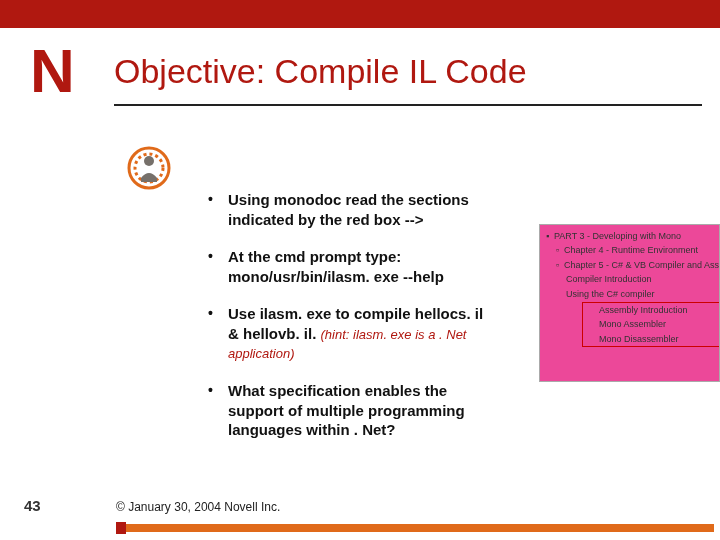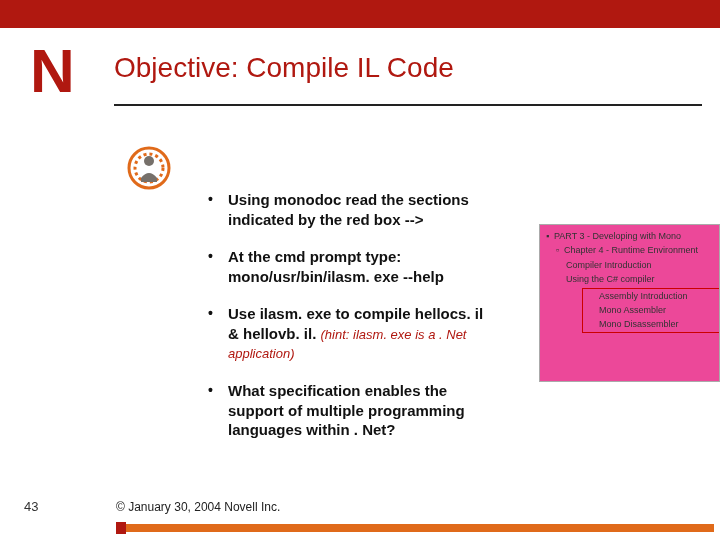--- a/index.html
+++ b/index.html
@@ -1,35 +1,35 @@
 <!DOCTYPE html>
 <html><head>
 <meta charset="utf-8">
 <style>
   * { margin: 0; padding: 0; box-sizing: border-box; }
   html, body { width: 720px; height: 540px; font-family: Verdana, Geneva, sans-serif; background: #fff; }
   .slide { position: relative; width: 720px; height: 540px; background: #fff; overflow: hidden; }
   .topbar { position: absolute; top: 0; left: 0; right: 0; height: 28px; background: #b01810; }
   .logo { position: absolute; top: 44px; left: 30px; width: 54px; height: 54px; }
   .logo-n { font-family: Arial, Helvetica, sans-serif; font-weight: 900; font-size: 62px; color: #b01810; letter-spacing: -4px; line-height: 54px; }
-  .title { position: absolute; top: 52px; left: 114px; font-size: 28px; color: #b01810; font-family: Verdana, sans-serif; }
+  .title { position: absolute; top: 52px; left: 114px; font-size: 34px; color: #b01810; font-family: Verdana, sans-serif; }
   .hr { position: absolute; top: 104px; left: 114px; right: 18px; height: 2px; background: #222; }
   .exercise-icon { position: absolute; top: 144px; left: 125px; width: 48px; height: 48px; }
   .ex-ring { stroke: #e06a1a; stroke-width: 3; fill: none; }
   .ex-head { fill: #76706a; }
   .exercise-label { position: absolute; top: 156px; left: 182px; font-size: 20px; color: #b01810; font-weight: 400; }
   .bullets { position: absolute; top: 190px; left: 208px; width: 288px; }
   .bullets li { list-style: none; position: relative; padding-left: 20px; margin-bottom: 18px; font-size: 15px; font-weight: bold; color: #111; line-height: 1.3; }
   .bullets li::before { content: "•"; position: absolute; left: 0; top: 0; font-size: 14px; }
   .hint { font-weight: normal; color: #b01810; font-size: 13px; font-style: italic; }
   .toc-box { position: absolute; top: 224px; right: 0; width: 181px; height: 158px; border: 1px solid #aaa; background: #ec4899; font-size: 9px; line-height: 1.6; padding: 4px 6px; color: #333; overflow: hidden; filter: blur(0.3px); }
   .toc-box .row { white-space: nowrap; }
   .toc-box .hl { border: 1.5px solid #c00; padding: 0 2px; display: inline-block; margin-top: 1px; width: 150px; margin-left: 36px; }
   .toc-box .bul { display:inline-block; width:8px; }
-  .footer-num { position: absolute; bottom: 26px; left: 24px; font-size: 13px; color: #333; }
+  .footer-num { position: absolute; bottom: 26px; left: 24px; font-size: 15px; color: #333; font-weight: bold; }
   .footer-copy { position: absolute; bottom: 26px; left: 116px; font-size: 12px; color: #222; }
   .footer-bar { position: absolute; bottom: 8px; left: 116px; right: 6px; height: 8px; background: #e06a1a; }
   .footer-bar::before { content:""; position:absolute; left:0; top:-2px; bottom:-2px; width:10px; background:#b01810; }
 </style>
 </head>
 <body>
 
 <div class="slide">
   <div class="topbar"></div>
 
@@ -61,20 +61,21 @@
       <span class="hint">(hint: ilasm. exe is a . Net application)</span>
     </li>
     <li>
       <span>What specification enables the support of multiple programming languages within . Net?</span>
     </li>
   </ul>
 
   <div class="toc-box">
     <div class="row"><span class="bul">▪</span><span>PART 3 - Developing with Mono</span></div>
     <div class="row" style="padding-left:10px"><span class="bul">▫</span><span>Chapter 4 - Runtime Environment</span></div>
+    <div class="row" style="padding-left:10px"><span class="bul">▫</span><span>Chapter 5 - C# &amp; VB Compiler and Ass</span></div>
     <div class="row" style="padding-left:20px"><span>Compiler Introduction</span></div>
     <div class="row" style="padding-left:20px"><span>Using the C# compiler</span></div>
     <div class="hl">
       <div class="row" style="padding-left:14px"><span>Assembly Introduction</span></div>
       <div class="row" style="padding-left:14px"><span>Mono Assembler</span></div>
       <div class="row" style="padding-left:14px"><span>Mono Disassembler</span></div>
     </div>
   </div>
 
   <div class="footer-num">43</div>

